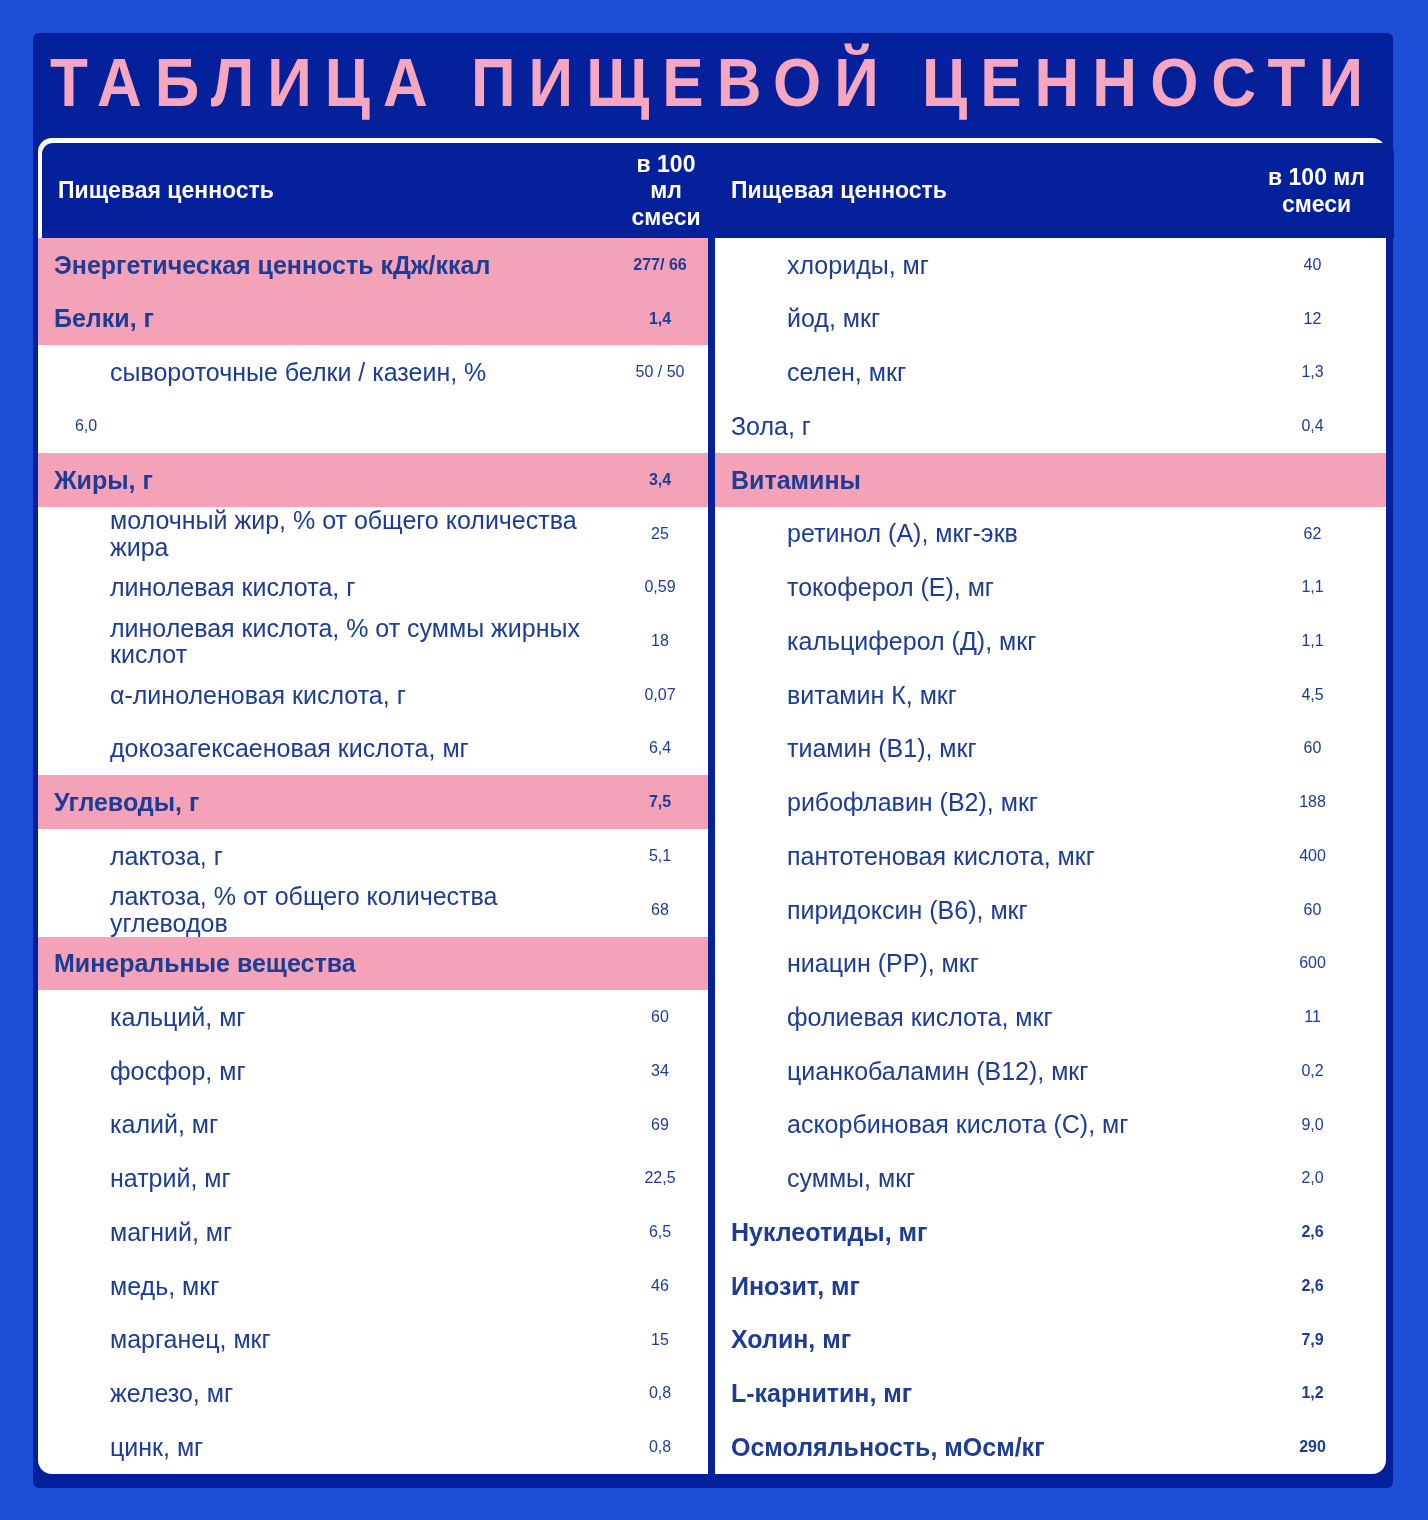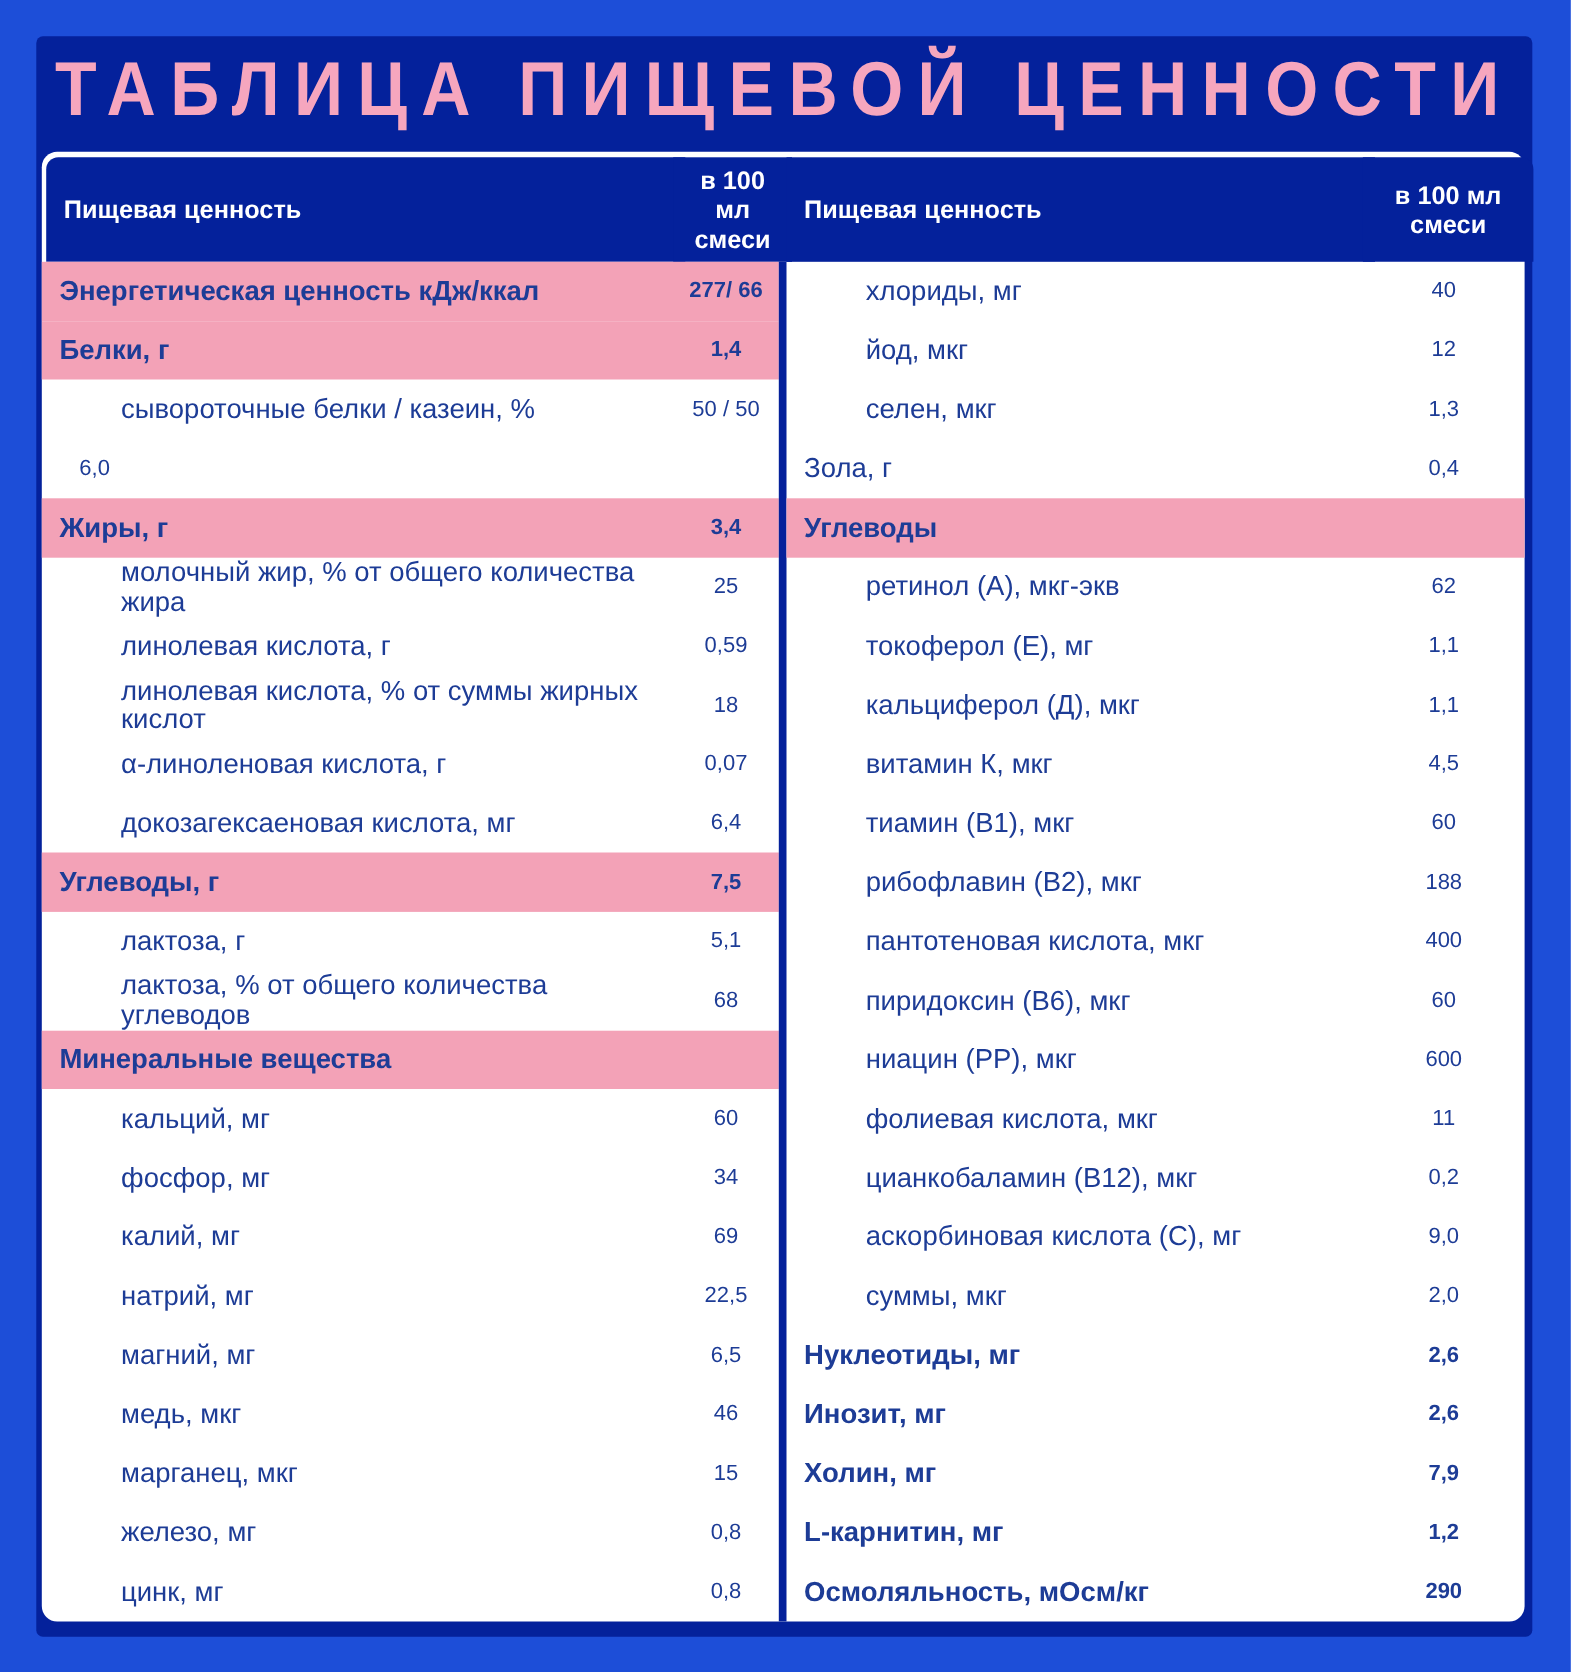--- a/index.html
+++ b/index.html
@@ -25,21 +25,21 @@
   
   .rows{position:absolute;top:100px;height:1236px;display:flex;flex-direction:column;}
   .rows-left{left:0;width:670px;}
   .rows-right{left:677px;width:671px;}
   .divider{position:absolute;left:670px;top:100px;width:7px;height:1236px;
            background:var(--frame-blue,#04219B);}
   .row{flex:1 1 0;display:flex;align-items:center;color:var(--text-blue,#1D3C96);}
   .row.pink{background:var(--pink-row,#F3A2B7);gap:28px;}
   .row .lbl{flex:1 1 auto;font-size:25px;padding-left:16px;line-height:1.05;}
   .row.indent .lbl{padding-left:36px;margin-left:36px;}
-  .row .val{flex:0 0 auto;font-size:20px;text-align:center;}
+  .row .val{flex:0 0 auto;font-size:16px;text-align:center;}
   .rows-left .row .val{width:96px;}
   .rows-right .row .val{width:147px;}
   .row.bold .lbl,.row.bold .val{font-weight:bold;}
 </style>
 </head>
 <body>
 
 <div class="page">
   <div class="frame"></div>
   <div class="title">ТАБЛИЦА ПИЩЕВОЙ ЦЕННОСТИ</div>
@@ -155,21 +155,21 @@
   </div>
         <div class="row indent">
     <span class="lbl">селен, мкг</span>
     <span class="val">1,3</span>
   </div>
         <div class="row">
     <span class="lbl">Зола, г</span>
     <span class="val">0,4</span>
   </div>
         <div class="row pink bold">
-    <span class="lbl">Углеводы</span>
+    <span class="lbl">Витамины</span>
     <span class="val"></span>
   </div>
         <div class="row indent">
     <span class="lbl">ретинол (А), мкг-экв</span>
     <span class="val">62</span>
   </div>
         <div class="row indent">
     <span class="lbl">токоферол (Е), мг</span>
     <span class="val">1,1</span>
   </div>

